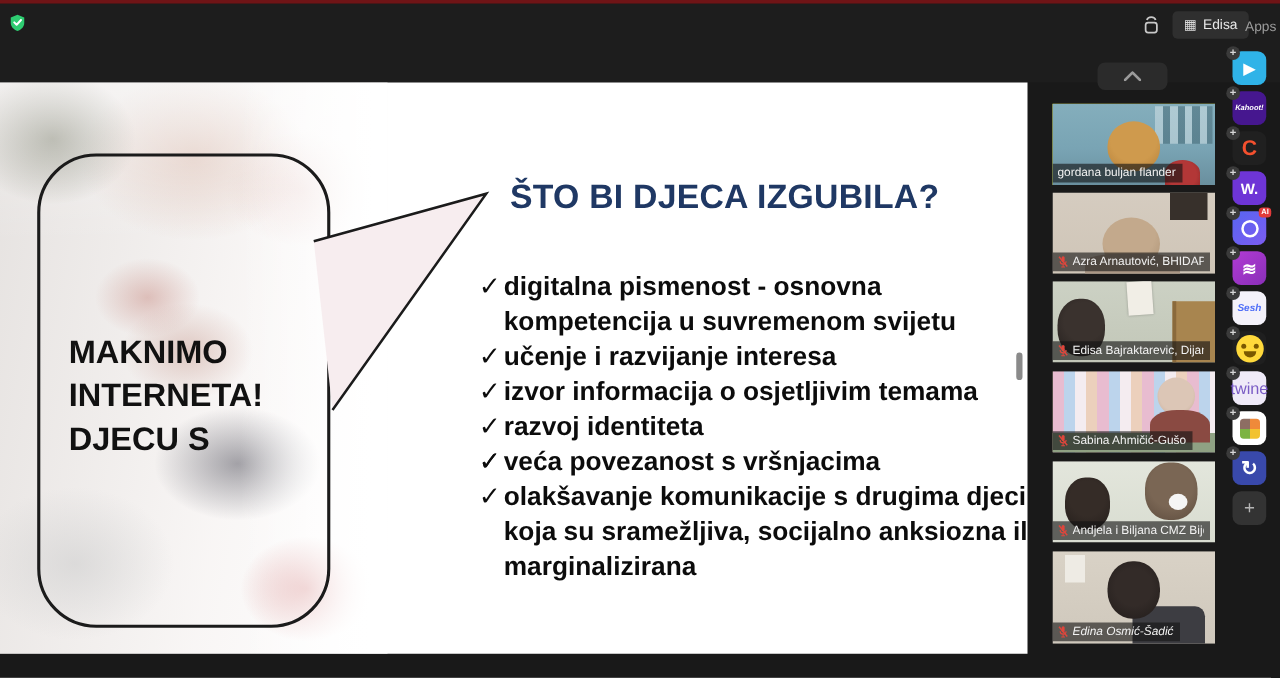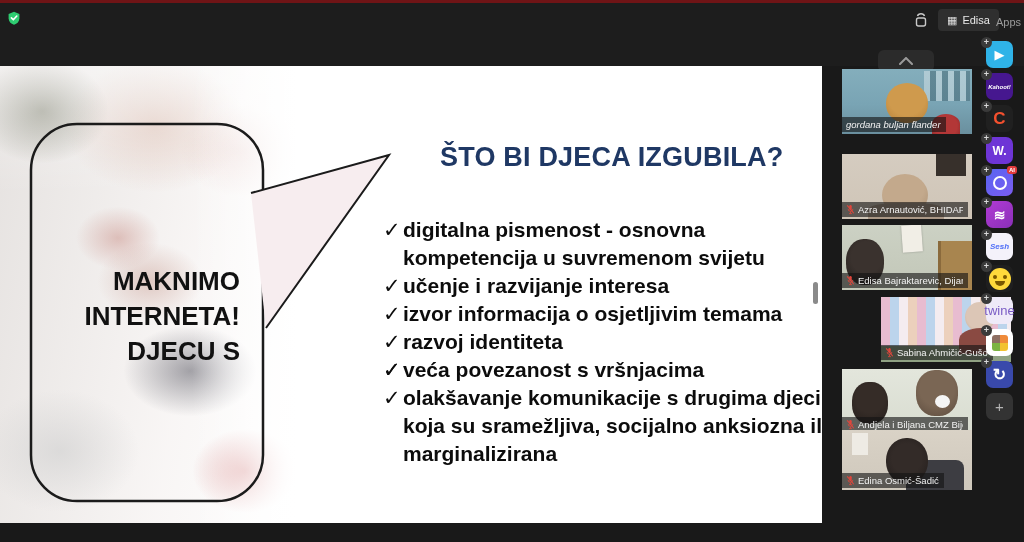--- a/index.html
+++ b/index.html
@@ -31,24 +31,24 @@
       radial-gradient(60px 45px at 118px 172px, rgba(190,118,108,.40), transparent 70%),
       radial-gradient(110px 85px at 60px 385px, rgba(206,206,206,.60), transparent 72%),
       radial-gradient(75px 60px at 245px 405px, rgba(199,88,88,.45), transparent 70%),
       linear-gradient(100deg, rgba(182,172,166,.35), rgba(231,222,219,.28) 60%, rgba(255,255,255,0));
   }
   .photo::after { content:""; position:absolute; inset:0;
     background: linear-gradient(to right, transparent 62%, #ffffff 96%),
                 linear-gradient(to bottom, rgba(255,255,255,.45), transparent 28%); }
   .callout { position:absolute; left:0; top:0; width:822px; height:457px; }
 
-  .bubble-text { position:absolute; left:55px; top:198px; width:185px; text-align:right;
+  .bubble-text { position:absolute; left:55px; top:198px; width:185px; text-align:left;
                  font-weight:700; font-size:26px; color:#111; line-height:35px; }
   .slide-title { position:absolute; left:408px; top:76px; font-weight:700; font-size:27px;
-                 color:#1f3864; letter-spacing:.2px;margin-left:32px; }
+                 color:#1f3864; letter-spacing:.2px; }
   .bullets { position:absolute; left:383px; top:150px; width:450px; list-style:none; }
   .bullets li { position:relative; padding-left:20px; font-weight:700; font-size:21px;
                 line-height:28px; color:#0c0c0c; }
   .chk { position:absolute; left:0; top:0; font-weight:400; font-size:21px; }
   .scrollbar { position:absolute; left:813px; top:282px; width:5px; height:22px;
                background:#8a8a8a; border-radius:3px; }
 
   
   .chevron-btn { position:absolute; left:878px; top:50px; width:56px; height:22px;
                  background:#2b2b2b; border-radius:6px; display:flex; align-items:center;
@@ -58,22 +58,22 @@
   .thumb.active { outline:2.5px solid #d9e14b; outline-offset:-2.5px; }
   .scene { position:absolute; inset:0; }
   .scene i { position:absolute; display:block; }
   .nameplate { position:absolute; left:0; bottom:2px; max-width:126px; display:flex;
                align-items:center; gap:3px; background:rgba(20,20,20,.62);
                padding:2px 5px 2px 4px; }
   .nameplate span { color:#f2f2f2; font-size:9.5px; white-space:nowrap; overflow:hidden; }
   .mic { flex:0 0 auto; }
   .thumb:not(.muted) .mic { display:none; }
 
-  .t0 { top:69px;font-style:italic; }  .t1 { top:154px; } .t2 { top:225px; }
-  .t3 { top:297px;margin-left:39px; } .t4 { top:369px; } .t5 { top:430px; height:60px; }
+  .t0 { top:83px; }  .t1 { top:154px; } .t2 { top:225px; }
+  .t3 { top:297px; } .t4 { top:369px; } .t5 { top:441px; height:74px;font-style:italic; }
 
   .scene0 { background:linear-gradient(180deg,#84aebc 0%,#79a4b4 55%,#6a8f9e 100%); }
   .scene0 .a { right:2px; top:2px; width:46px; height:30px; opacity:.65;
      background:repeating-linear-gradient(90deg, rgba(255,255,255,.55) 0 6px, rgba(38,70,82,.55) 6px 12px); }
   .scene0 .b { left:44px; top:14px; width:42px; height:40px; border-radius:50% 50% 46% 46%;
      background:radial-gradient(circle at 50% 35%, #cf9a4d 0 55%, #b5803a 100%); }
   .scene0 .c { right:12px; bottom:0; width:28px; height:20px; border-radius:50% 50% 0 0;
      background:radial-gradient(circle at 50% 60%, #b33737 0 60%, #8e2a2a 100%); }
 
   .scene1 { background:linear-gradient(180deg,#d5ccc0,#cfc5b7); }

